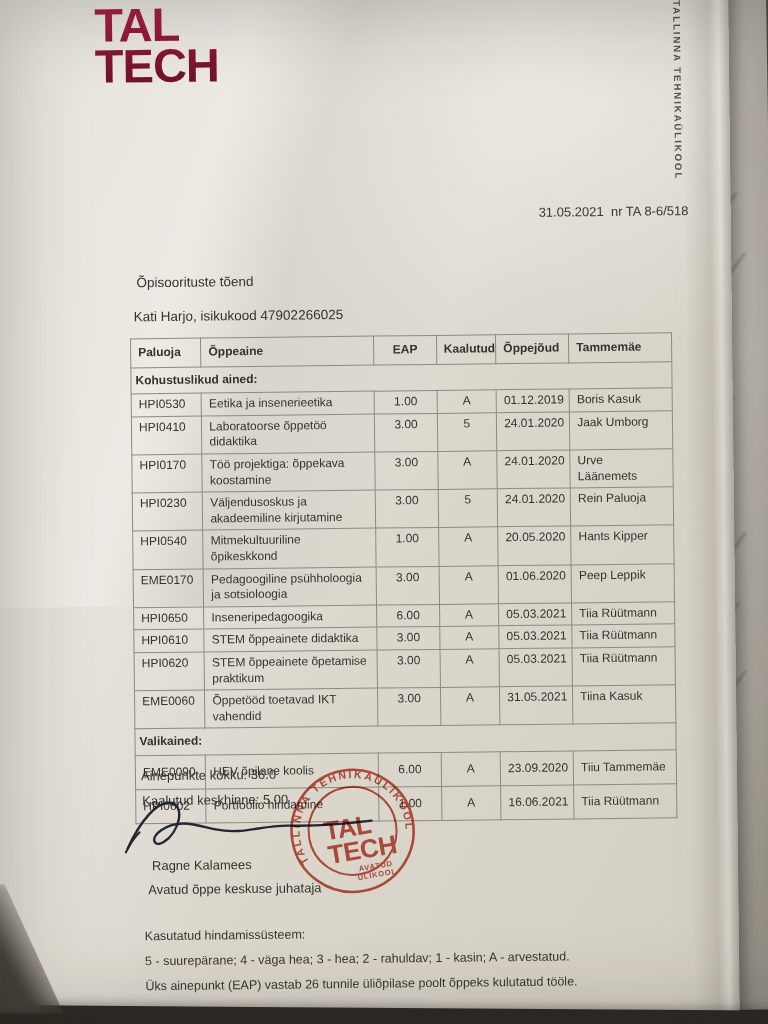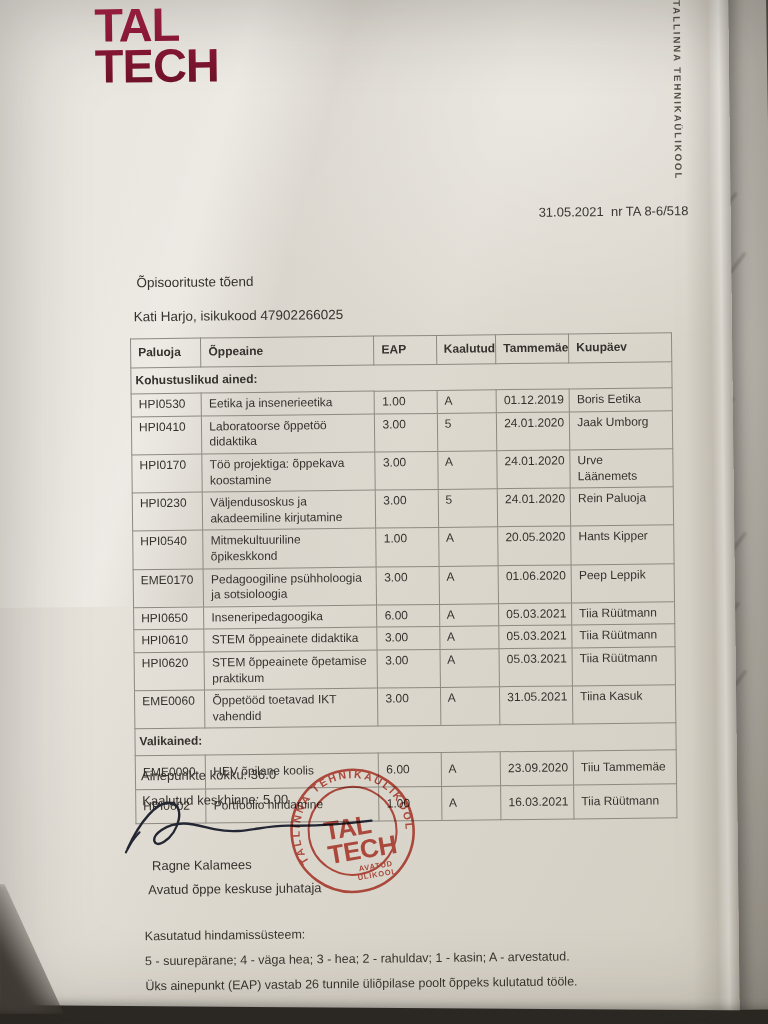--- a/index.html
+++ b/index.html
@@ -44,21 +44,21 @@
   }
   .ref-line{position:absolute;left:550px;top:223px;font-size:13px;white-space:pre;color:#3a3733;}
   .doc-title{position:absolute;left:147px;top:289px;font-size:13.5px;}
   .person-line{position:absolute;left:144px;top:323px;font-size:13.5px;}
   table.results{
     position:absolute;left:140px;top:352px;width:542px;border-collapse:collapse;
     font-size:12px;color:#35322e;table-layout:fixed;
   }
   table.results th,table.results td{border:1px solid #8e8a82;padding:3px 7px;text-align:left;vertical-align:top;line-height:1.3;}
   table.results th{font-weight:bold;padding:6px 7px;}
-  table.results th.c,table.results td.c{}
+  table.results th.c,table.results td.c{text-align:center;}
   table.results tr.section td{font-weight:bold;padding:5px 4px;}
   table.results tr.tall td{height:34px;vertical-align:middle;}
   .summary-1{position:absolute;left:146px;top:782px;font-size:13px;}
   .summary-2{position:absolute;left:147px;top:807px;font-size:13px;}
   .signature-svg{position:absolute;left:128px;top:806px;z-index:3;}
   .sig-name{position:absolute;left:156px;top:872px;font-size:13px;}
   .sig-title{position:absolute;left:152px;top:896px;font-size:13px;}
   .stamp{position:absolute;left:282px;top:772px;transform:rotate(-9deg);mix-blend-mode:multiply;opacity:.92;z-index:4;}
   .footer{position:absolute;left:148px;top:938px;font-size:12.5px;line-height:25px;color:#39362f;}
   
@@ -109,35 +109,35 @@
         <col style="width:11%">
           <col style="width:13.5%">
           <col style="width:19%">
       </colgroup>
       <thead>
           <tr>
             <th>Paluoja</th>
             <th>Õppeaine</th>
             <th class="c">EAP</th>
             <th class="c">Kaalutud</th>
+            <th>Õppejõud</th>
             <th>Tammemäe</th>
-            <th>Kuupäev</th>
           </tr>
         </thead>
       <tbody>
           <tr class="section">
             <td colspan="6">Kohustuslikud ained:</td>
           </tr>
           <tr>
             <td>HPI0530</td>
             <td>Eetika ja insenerieetika</td>
             <td class="c">1.00</td>
             <td class="c">A</td>
             <td>01.12.2019</td>
-            <td>Boris Eetika</td>
+            <td>Boris Kasuk</td>
           </tr>
           <tr>
             <td>HPI0410</td>
             <td>Laboratoorse õppetöö didaktika</td>
             <td class="c">3.00</td>
             <td class="c">5</td>
             <td>24.01.2020</td>
             <td>Jaak Umborg</td>
           </tr>
           <tr>
@@ -213,21 +213,21 @@
             <td class="c">6.00</td>
             <td class="c">A</td>
             <td>23.09.2020</td>
             <td>Tiiu Tammemäe</td>
           </tr>
           <tr class="tall">
             <td>HPI0602</td>
             <td>Portfoolio hindamine</td>
             <td class="c">1.00</td>
             <td class="c">A</td>
-            <td>16.03.2021</td>
+            <td>16.06.2021</td>
             <td>Tiia Rüütmann</td>
           </tr>
         </tbody>
     </table>
 
     <div class="summary-1">Ainepunkte kokku: 36.0</div>
     <div class="summary-2">Kaalutud keskhinne: 5.00</div>
 
     <svg class="signature-svg" width="250" height="70" viewBox="0 0 250 70">
       <path d="M4 56 C 16 30, 34 8, 48 11 C 62 14, 56 40, 40 50 C 30 56, 26 46, 38 38 C 56 26, 74 34, 92 38 C 120 44, 138 34, 166 35 C 196 36, 222 34, 248 31" fill="none" stroke="#232733" stroke-width="2.4" stroke-linecap="round"></path>

